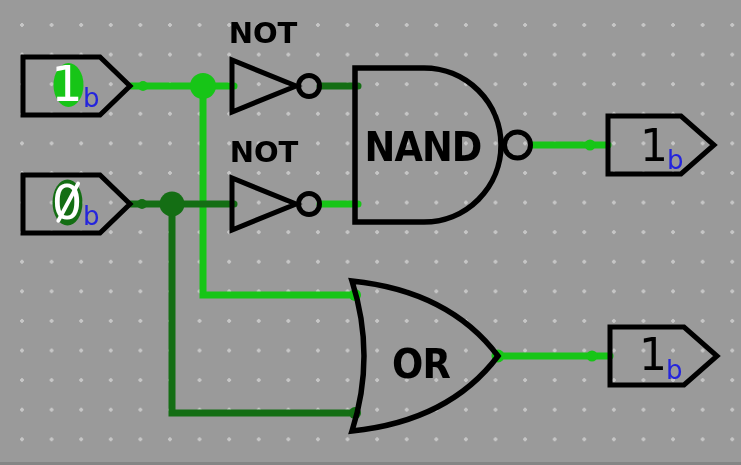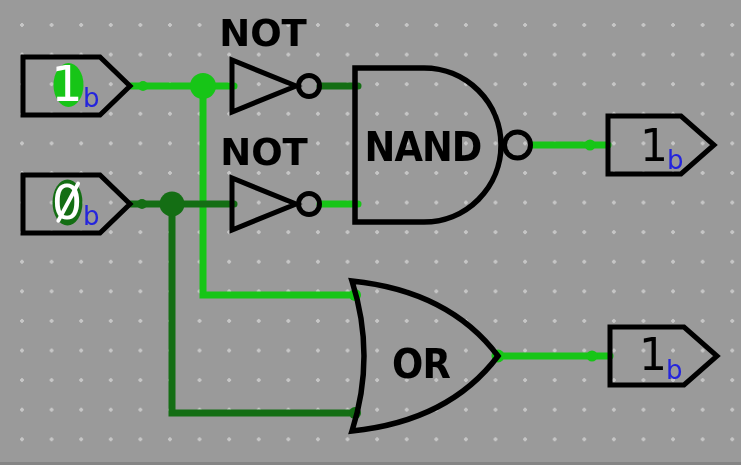--- a/index.html
+++ b/index.html
@@ -14,21 +14,21 @@
   svg.layer{position:absolute;left:0;top:0;width:741px;height:465px;}
   .outline{stroke:var(--outline,#000);fill:none;stroke-linejoin:miter;}
   .w-high{stroke:var(--high,#17c517);fill:none;stroke-width:7;stroke-linecap:round;}
   .w-low{stroke:var(--low,#146e14);fill:none;stroke-width:7;stroke-linecap:round;}
   .d-high{fill:var(--high,#17c517);}
   .d-low{fill:var(--low,#146e14);}
   .txt{position:absolute;line-height:1;white-space:nowrap;}
   .center{transform:translate(-50%,-50%);}
   .gate-label{font-weight:700;color:#000;}
   .nand-or{font-size:40px;letter-spacing:-1px;transform:translate(-50%,-50%) scaleX(.92);}
-  .not-size{font-size:37px;}
+  .not-size{font-size:29px;}
   .val-in{font-size:50px;color:#fff;}
   .val-in2{font-size:48px;color:#fff;}
   .val-out{font-size:44px;color:#000;}
   .radix{font-size:26px;color:var(--blue,#2424dd);}
   .zero-slash{position:absolute;width:46px;height:3.5px;background:#fff;border-radius:2px;
     transform:translate(-50%,-50%) rotate(-62deg);}
   .bottom-edge{position:absolute;left:0;bottom:0;width:741px;height:3px;background:#858585;}
 </style>
 </head>
 <body>

